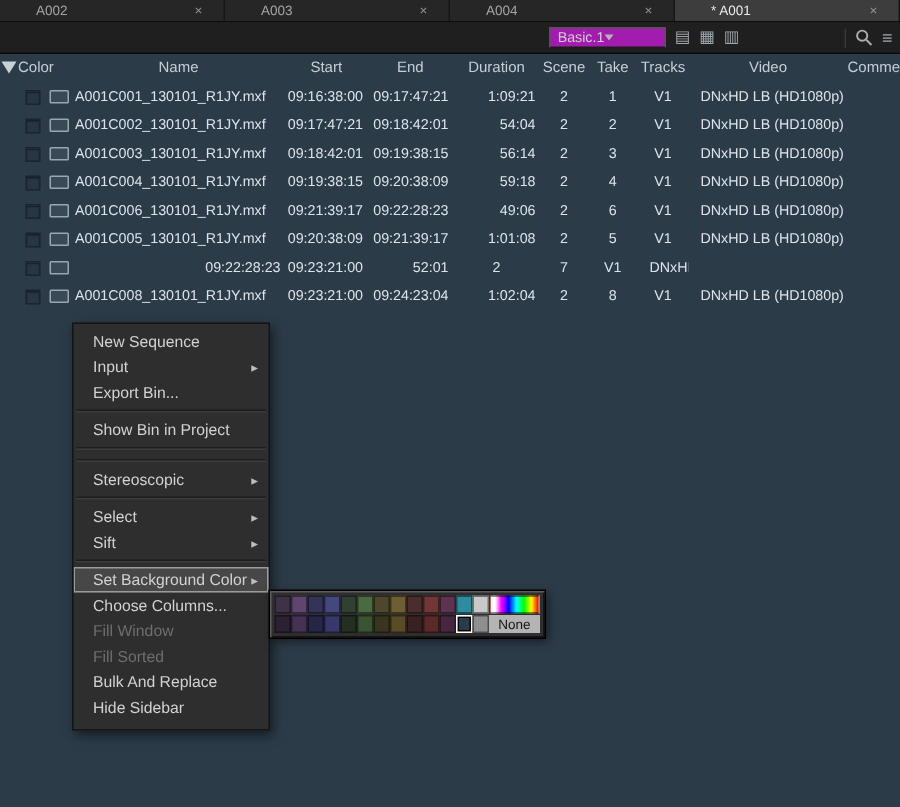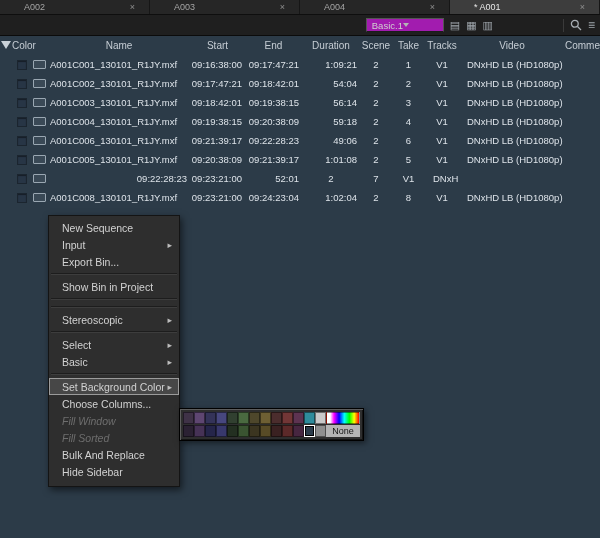--- a/index.html
+++ b/index.html
@@ -57,28 +57,28 @@
   .cell-video { padding-left:8px; white-space:nowrap; overflow:hidden; }
   .cell-comments { overflow:hidden; }
 
   
   .menu { position:absolute; left:48px; top:215px; width:132px; background:#2e2e2e;
           border:1px solid #141414; box-shadow:2px 3px 7px rgba(0,0,0,.55);
           padding:3px 0 6px 0; font-size:10.5px; color:#d2d2d2; z-index:5; }
   .mi { height:17px; display:flex; align-items:center; padding:0 7px 0 13px; white-space:nowrap; }
   .mi .lbl { flex:1; overflow:hidden; }
   .mi .arrow { font-size:9px; color:#bdbdbd; }
-  .mi.disabled { color:#6e6e6e;font-style:italic; }
+  .mi.disabled { color:#6e6e6e; }
   .mi.hl { background:#474747; box-shadow:inset 0 0 0 1px #9b9b9b; }
   .sep { height:8px; position:relative; }
   .sep::after { content:""; position:absolute; left:2px; right:2px; top:3px;
                 border-top:1px solid #1d1d1d; border-bottom:1px solid #3d3d3d; }
 
   
-  .palette { position:absolute; left:179px; top:408px; background:#2e2e2e;
+  .palette { position:absolute; left:179px; top:393px; background:#2e2e2e;
              border:1px solid #000; padding:3px; z-index:6;
              box-shadow:inset 1px 1px 0 #5d5d5d, inset -1px -1px 0 #141414, 2px 2px 6px rgba(0,0,0,.5); }
   .pal-row { display:flex; gap:0; margin-bottom:1px; }
   .pal-row:last-child { margin-bottom:0; }
   .sw { width:11px; height:12px; border:1px solid rgba(0,0,0,.45); }
   .sw.selected { border:1px solid #ffffff; box-shadow:0 0 0 1px #000 inset; }
   .rainbow { width:34px; height:12px; border:1px solid rgba(0,0,0,.45);
              background:linear-gradient(90deg,#ffffff 0 10%,#ff00ff 22%,#0000ff 38%,#00ffff 54%,#00ff00 70%,#ffff00 85%,#ff0000 100%); }
   .none { width:34px; height:12px; background:#b4b4b4; color:#141414; font-size:9px;
           display:flex; align-items:center; justify-content:center; }
@@ -299,21 +299,21 @@
       <div class="mi">
         <span class="lbl">Stereoscopic</span>
         <span class="arrow">▸</span>
       </div>
       <div class="sep"></div>
       <div class="mi">
         <span class="lbl">Select</span>
         <span class="arrow">▸</span>
       </div>
       <div class="mi">
-        <span class="lbl">Basic</span>
+        <span class="lbl">Sift</span>
         <span class="arrow">▸</span>
       </div>
       <div class="sep"></div>
       <div class="mi hl">
         <span class="lbl">Set Background Color</span>
         <span class="arrow">▸</span>
       </div>
       <div class="mi">
         <span class="lbl">Choose Columns...</span>
       </div>

